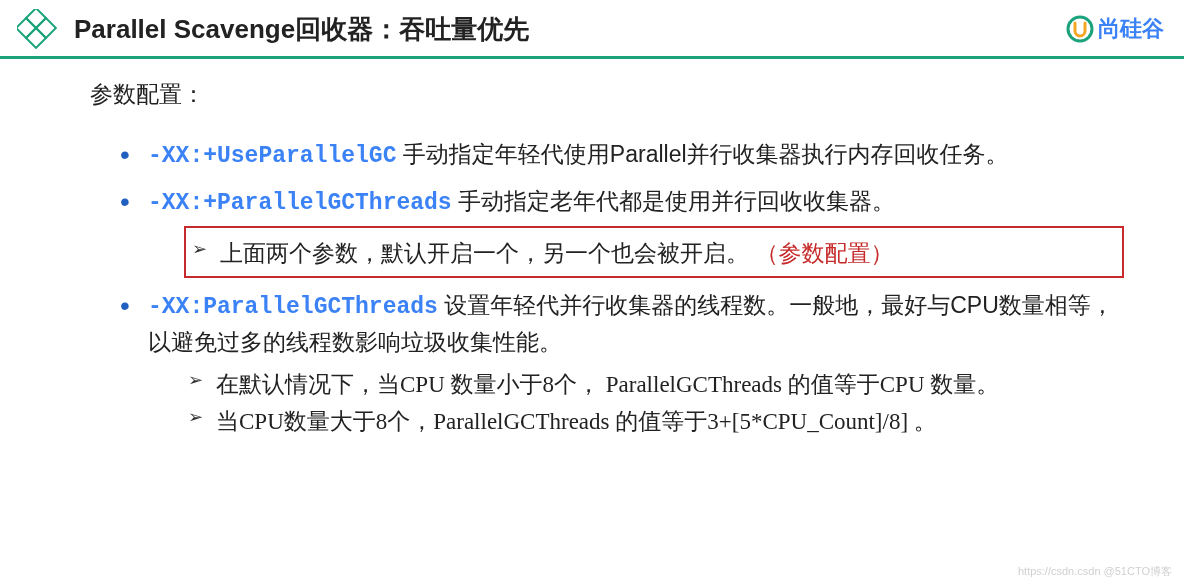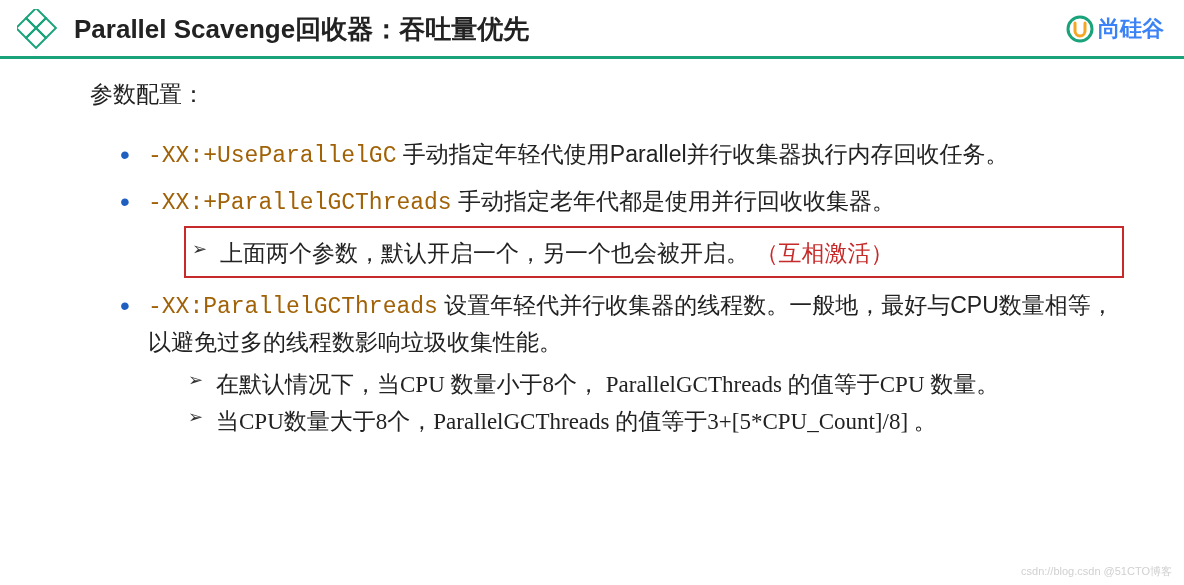--- a/index.html
+++ b/index.html
@@ -63,22 +63,22 @@
     content: "•";
     position: absolute;
     left: 0;
     top: 0;
     color: #1f5fbf;
     font-size: 28px;
     line-height: 1.3;
   }
   .flag {
     font-family: "Courier New", monospace;
-    font-weight: 400;
-    color: #a16207;
+    font-weight: 700;
+    color: #3b82f6;
   }
   .mono {
     font-family: Liberation Serif, serif;
   }
   .sub-list {
     list-style: none;
     margin-top: 6px;
     margin-left: 40px;
   }
   .sub-list li {
@@ -140,34 +140,34 @@
     <li>
       <span class="flag">-XX:+UseParallelGC</span><span>  手动指定年轻代使用Parallel并行收集器执行内存回收任务。</span>
     </li>
 
     <li>
       <span class="flag">-XX:+ParallelGCThreads</span><span>  手动指定老年代都是使用并行回收收集器。</span>
       <div class="boxed">
         <ul class="sub-list">
           <li>
             <span>上面两个参数，默认开启一个，另一个也会被开启。</span>
-            <span class="red">（互相激活）</span>
+            <span class="red">（参数配置）</span>
           </li>
         </ul>
       </div>
     </li>
 
     <li>
       <span class="flag">-XX:ParallelGCThreads</span><span> 设置年轻代并行收集器的线程数。一般地，最好与CPU数量相等，以避免过多的线程数影响垃圾收集性能。</span>
       <ul class="sub-list">
         <li>
           <span class="mono">在默认情况下，当CPU 数量小于8个， ParallelGCThreads 的值等于CPU 数量。</span>
         </li>
         <li>
           <span class="mono">当CPU数量大于8个，ParallelGCThreads 的值等于3+[5*CPU_Count]/8] 。</span>
         </li>
       </ul>
     </li>
 
   </ul>
 </div>
 
-<div class="watermark">csdn://blog.csdn @51CTO博客</div>
+<div class="watermark">https://csdn.csdn @51CTO博客</div>
 
 </body></html>

